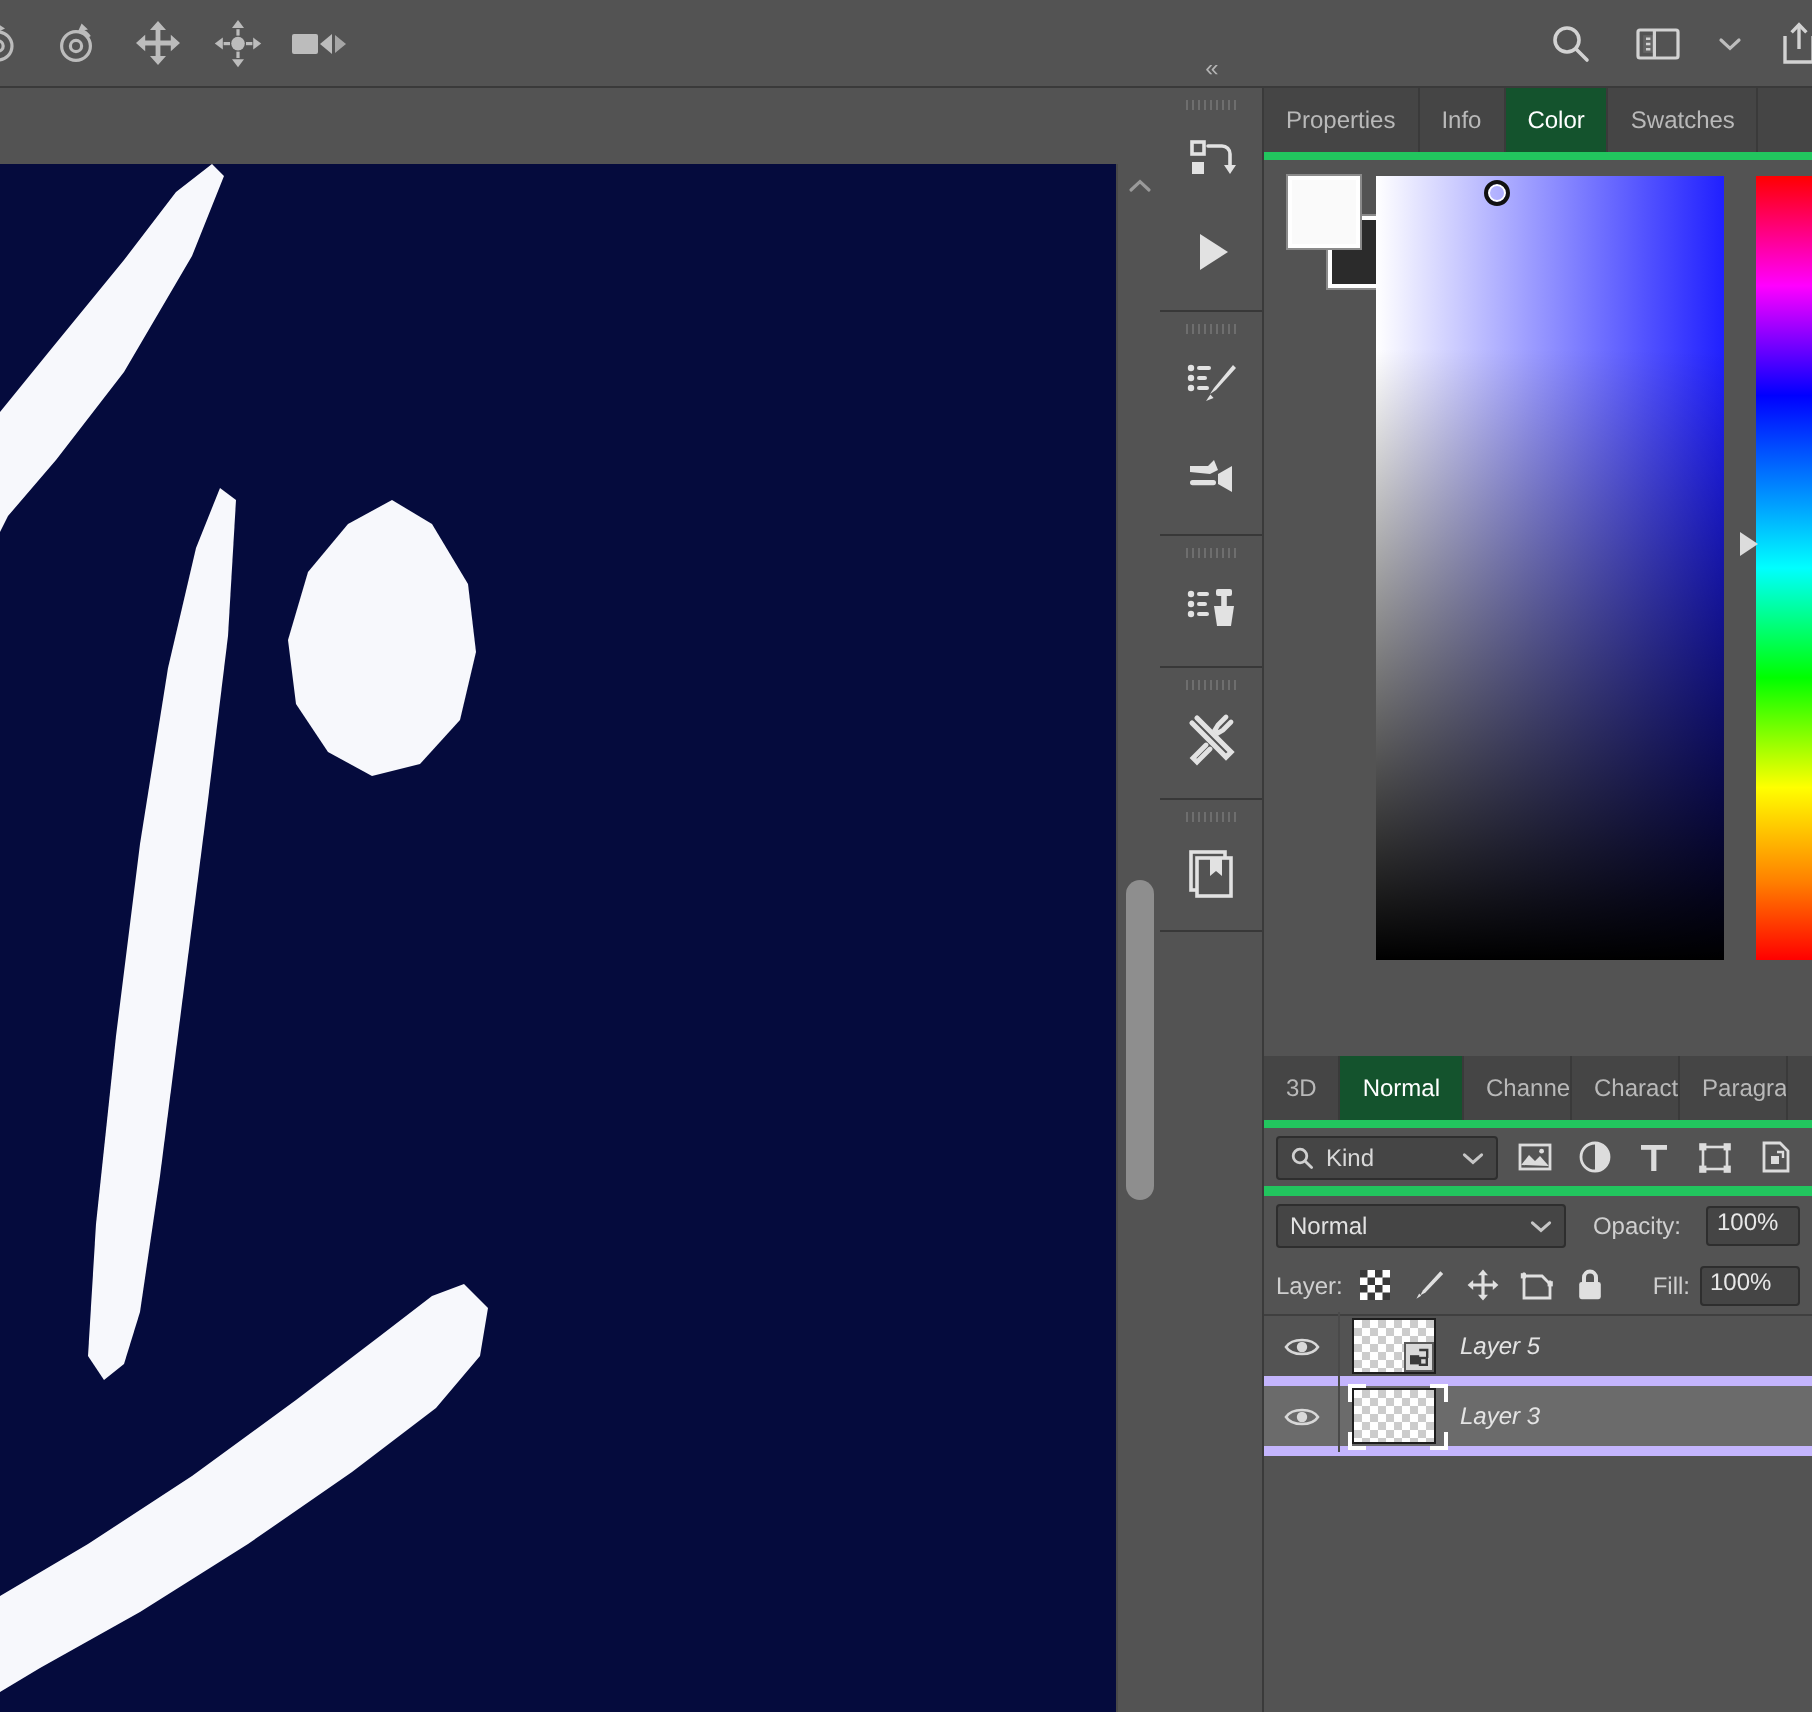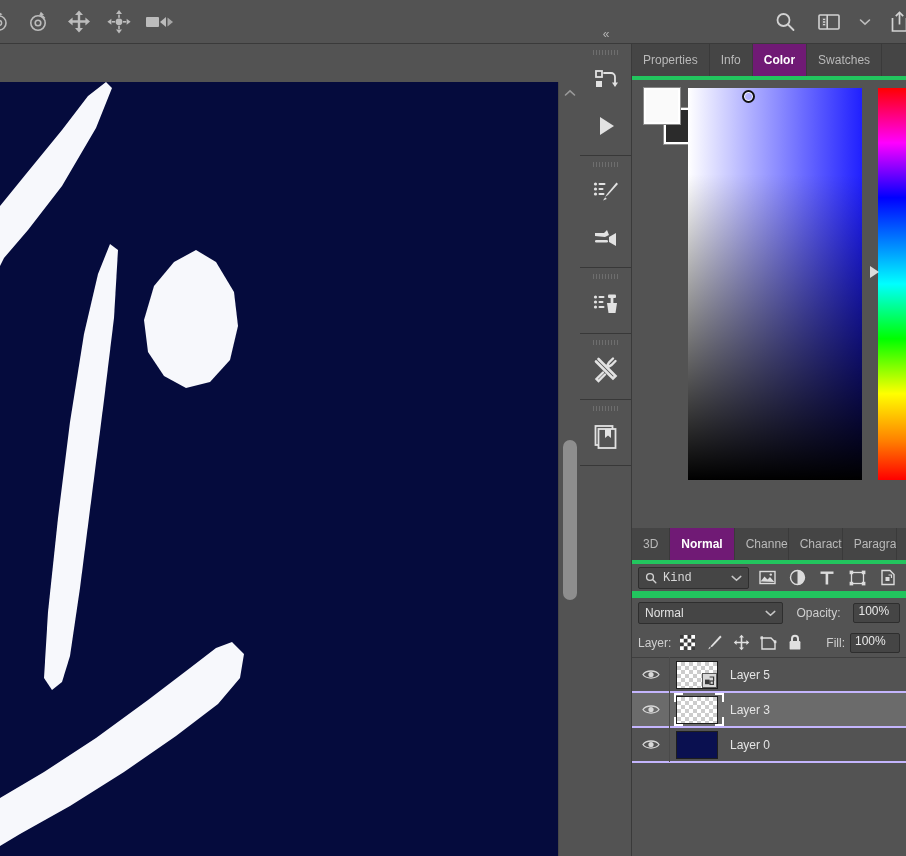--- a/index.html
+++ b/index.html
@@ -97,21 +97,21 @@
   .tabrow {
     display: flex; height: 36px; background: #454545;
     border-bottom: 4px solid #22c55e; align-items: stretch;
   }
   .tab {
     display: flex; align-items: center; padding: 0 11px;
     font-size: 12px; color: #b9b9b9; cursor: pointer;
     border-right: 1px solid #3a3a3a;
     white-space: nowrap; overflow: hidden;
   }
-  .tab.active { background: #701a75; color: #ffffff; font-weight: bold; }
+  .tab.active { background: #14532d; color: #ffffff; font-weight: normal; }
   .tab.trunc { max-width: 54px; }
 
   
   .colorpanel { position: relative; height: 448px; background: #535353; }
   .swatches-fgbg { position: absolute; left: 12px; top: 8px; width: 56px; height: 56px; }
   .sw-fg {
     position: absolute; left: 0; top: 0; width: 36px; height: 36px;
     background: #fafafa; border: 2px solid #ffffff; outline: 1px solid #8a8a8a;
   }
   .sw-bg {
@@ -142,22 +142,21 @@
     position: absolute; left: 238px; top: 186px; width: 0; height: 0;
     border-top: 6px solid transparent; border-bottom: 6px solid transparent;
     border-left: 9px solid #dcdcdc;
     pointer-events: none;
   }
 
   
   .layerspanel { background: #535353; }
   .filterbar {
     display: flex; align-items: center; height: 34px; padding: 0 6px; gap: 6px;
-    border-bottom: 7px solid #22c55e;
-    font-family: Liberation Mono, monospace;
+    border-bottom: 5px solid #22c55e;
   }
   .kind-select {
     display: flex; align-items: center; gap: 6px;
     width: 118px; height: 22px; padding: 0 6px;
     background: #454545; border: 1px solid #2e2e2e; border-radius: 2px;
     color: #d8d8d8; cursor: pointer;
   }
   .kind-select .kl { flex: 1; font-size: 12px; }
   .fbtn {
     width: 26px; height: 24px; display: flex; align-items: center; justify-content: center;
@@ -187,22 +186,23 @@
     border-bottom: 1px solid #3f3f3f;
   }
   .lockbtn {
     width: 22px; height: 22px; display: flex; align-items: center; justify-content: center;
     cursor: pointer; border-radius: 2px;
   }
 
   .layerlist { background: #535353; }
   .layerrow {
     display: flex; align-items: center; height: 35px;
-    border-bottom: 2px solid #c4b5fd;
+    border-bottom: 5px solid #c4b5fd;
     cursor: pointer;
+    font-style: italic;
   }
   .layerrow.selected { background: #6b6b6b; justify-content: space-between; }
   .eye {
     width: 38px; height: 35px; display: flex; align-items: center; justify-content: center;
     cursor: pointer; border-right: 1px solid #4a4a4a;
   }
   .thumbcell {
     width: 54px; height: 35px; display: flex; align-items: center; justify-content: center;
     position: relative;
   }
@@ -629,31 +629,19 @@
             <div class="sel-brackets">
               <span class="tl"></span>
                 <span class="tr"></span>
                 <span class="bl"></span>
                 <span class="br"></span>
             </div>
           </div>
           <div class="layername">Layer 3</div>
         </div>
 
-        <div class="layerrow">
-          <div class="eye">
-            <svg class="ic" width="18" height="13" viewBox="0 0 18 13" fill="none" stroke="#d8d8d8" stroke-width="1.3">
-              <path d="M1 6.5 C4 1.8 14 1.8 17 6.5 C14 11.2 4 11.2 1 6.5 Z"></path>
-              <circle cx="9" cy="6.5" r="2.6" fill="#d8d8d8" stroke="none"></circle>
-            </svg>
-          </div>
-          <div class="thumbcell">
-            <div class="thumb solid"></div>
-          </div>
-          <div class="layername">Layer 0</div>
-        </div>
 
 
       </div>
     </div>
   </div>
 
 </div>
 
 </body></html>

